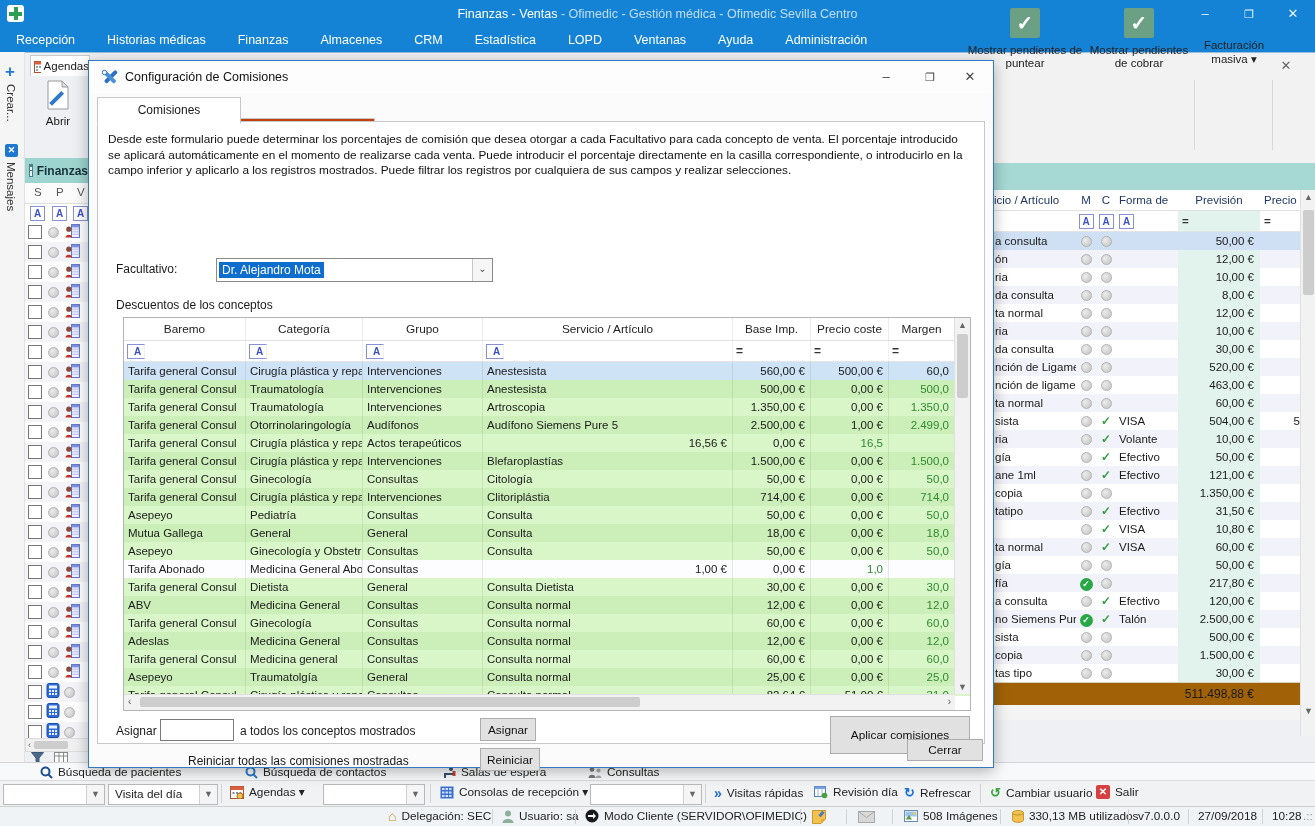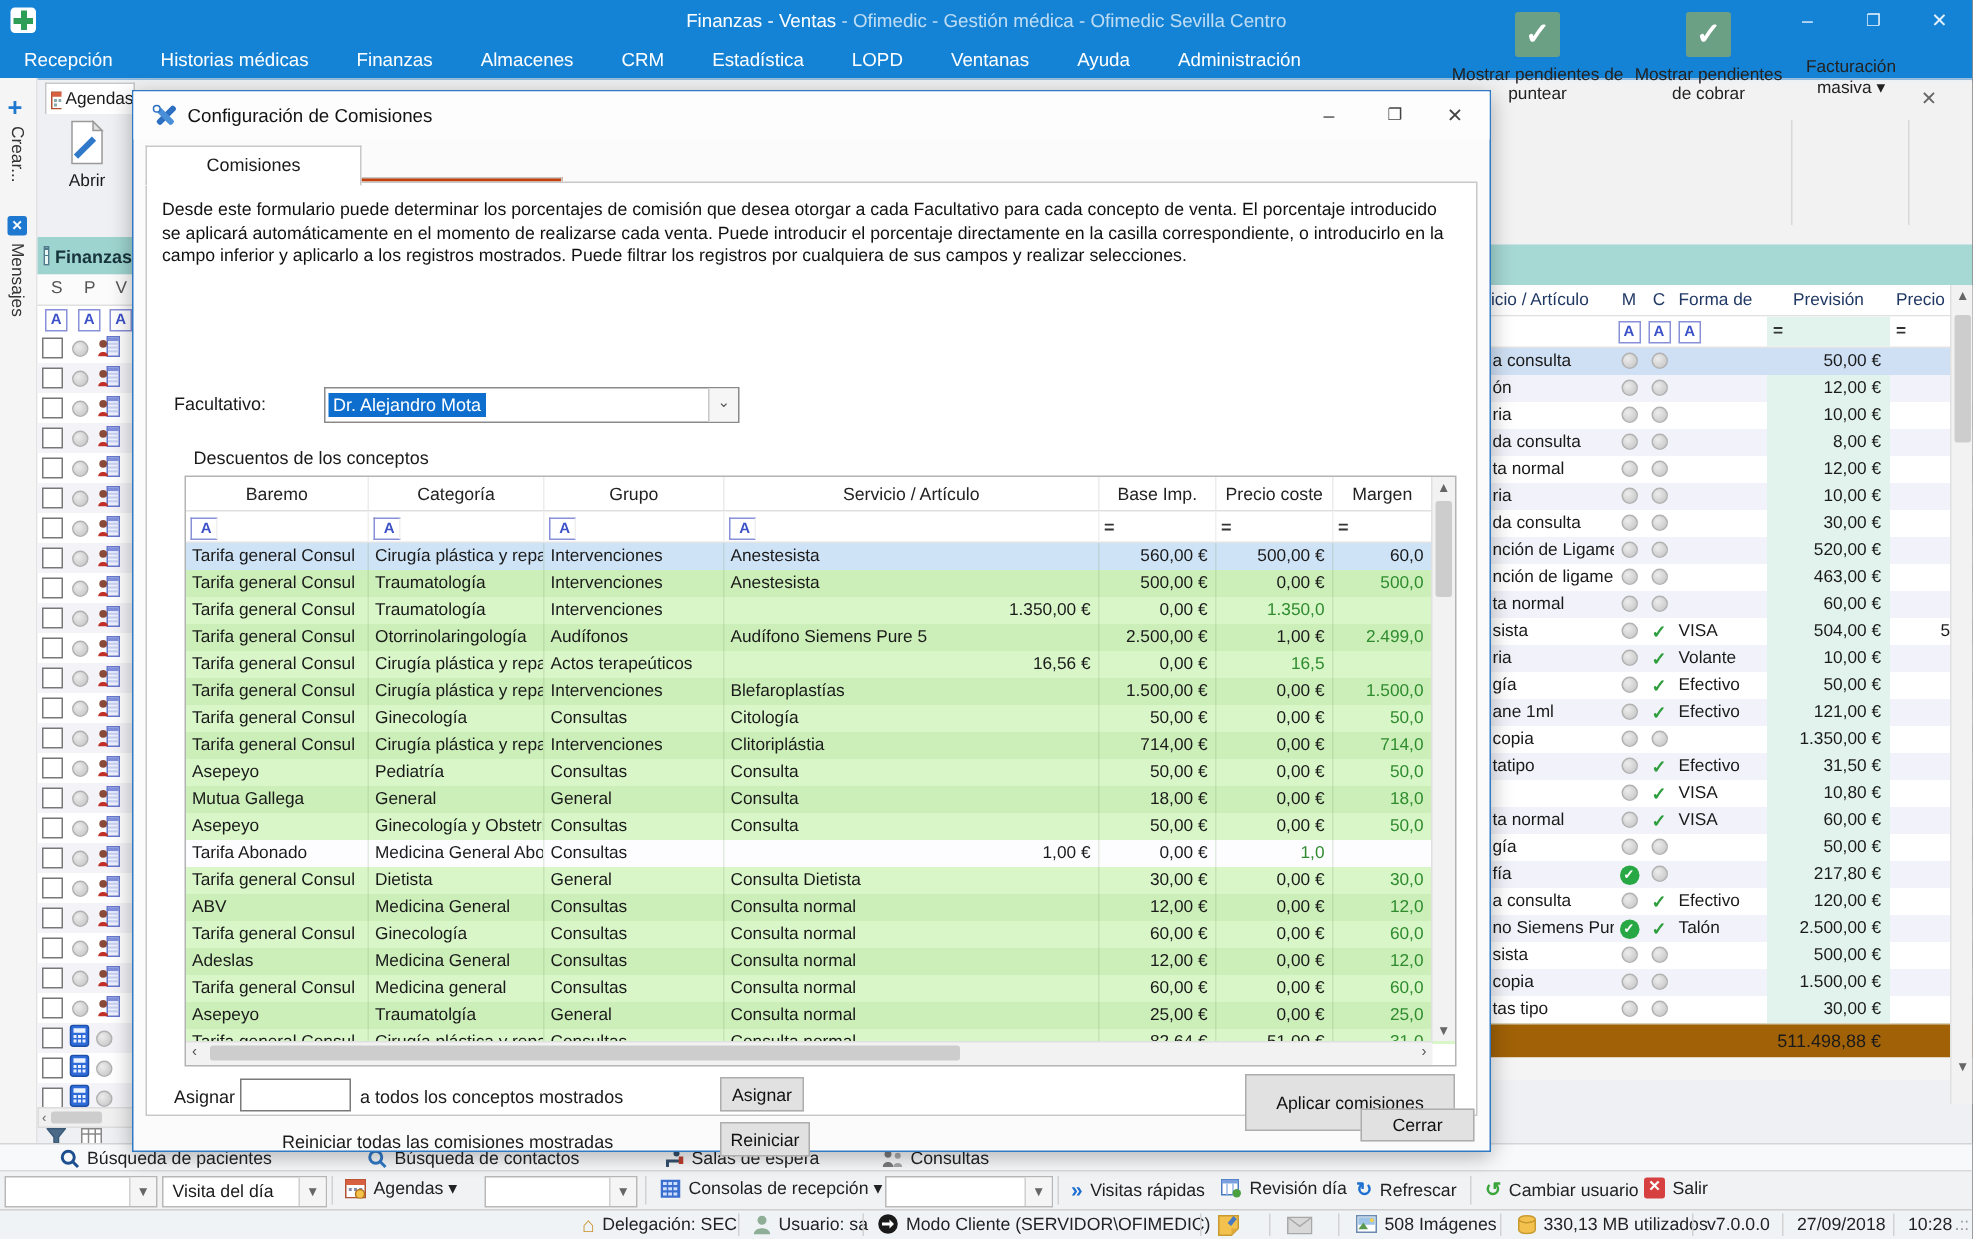--- a/index.html
+++ b/index.html
@@ -825,21 +825,21 @@
 
     <div class="gbox">
       <div class="desc">Desde este formulario puede determinar los porcentajes de comisión que desea otorgar a cada Facultativo para cada concepto de venta. El porcentaje introducido se aplicará automáticamente en el momento de realizarse cada venta. Puede introducir el porcentaje directamente en la casilla correspondiente, o introducirlo en la campo inferior y aplicarlo a los registros mostrados. Puede filtrar los registros por cualquiera de sus campos y realizar selecciones.</div>
 
       <div class="abs" style="left:18px;top:140px;font-size:12px;">Facultativo:</div>
       <div class="combo" style="left:118px;top:136px;width:275px;">
         <span class="selval">Dr. Alejandro Mota</span>
         <span class="arrowbox">⌄</span>
       </div>
 
-      <div class="abs" style="left:18px;top:176px;font-size:12px;margin-left:13px;">Descuentos de los conceptos</div>
+      <div class="abs" style="left:18px;top:176px;font-size:12px;">Descuentos de los conceptos</div>
 
       <div class="dtable">
         <div class="dgrid dhead">
           <span>Baremo</span>
           <span>Categoría</span>
           <span>Grupo</span>
           <span>Servicio / Artículo</span>
           <span>Base Imp.</span>
           <span>Precio coste</span>
           <span>Margen</span>
@@ -869,20 +869,21 @@
               <span class="dcell">Intervenciones</span>
               <span class="dcell">Anestesista</span>
               <span class="dcell num">500,00 €</span>
               <span class="dcell num">0,00 €</span>
               <span class="dcell num margen">500,0</span>
             </div>
             <div class="dgrid drow g1">
               <span class="dcell">Tarifa general Consul</span>
               <span class="dcell">Traumatología</span>
               <span class="dcell">Intervenciones</span>
+              <span class="dcell">Artroscopia</span>
               <span class="dcell num">1.350,00 €</span>
               <span class="dcell num">0,00 €</span>
               <span class="dcell num margen">1.350,0</span>
             </div>
             <div class="dgrid drow g2">
               <span class="dcell">Tarifa general Consul</span>
               <span class="dcell">Otorrinolaringología</span>
               <span class="dcell">Audífonos</span>
               <span class="dcell">Audífono Siemens Pure 5</span>
               <span class="dcell num">2.500,00 €</span>

